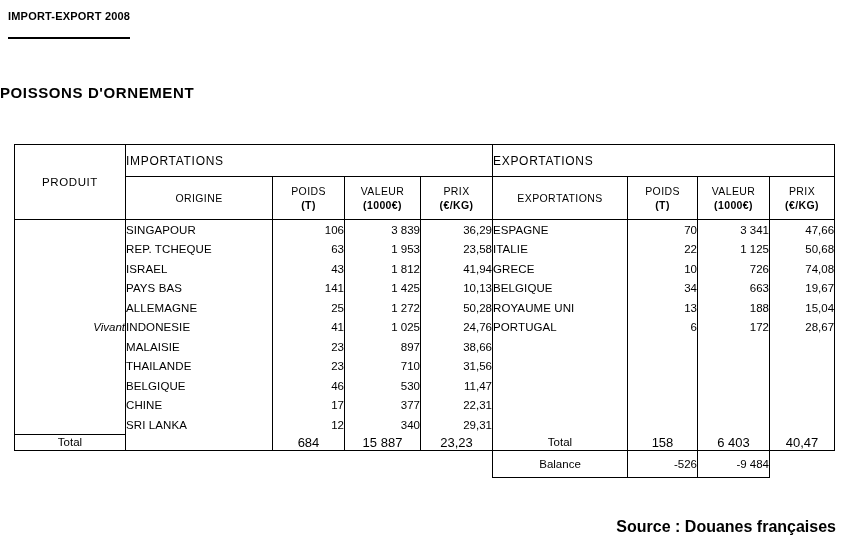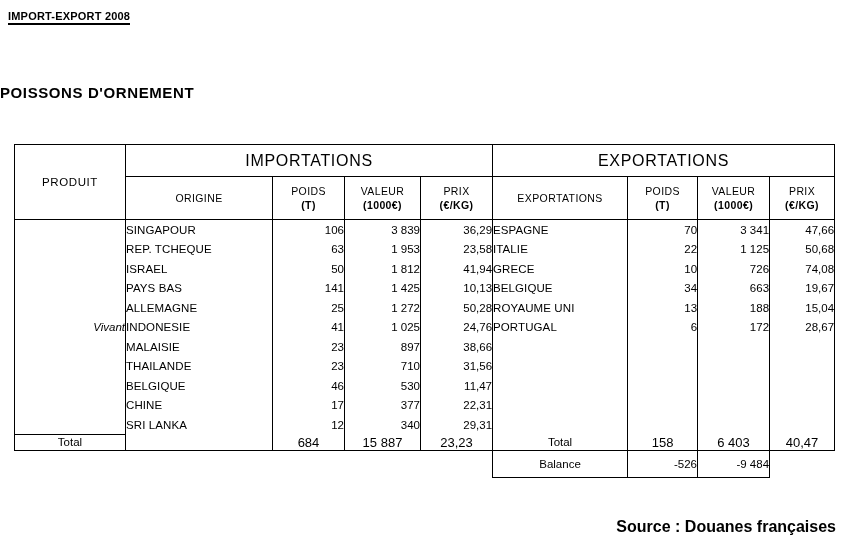--- a/index.html
+++ b/index.html
@@ -20,21 +20,21 @@
   #doc-header {
     position: absolute;
     top: 6px;
     left: 8px;
   }
   #doc-header .hdr-text {
     font-size: 11px;
     font-weight: bold;
     letter-spacing: 0.2px;
     border-bottom: 2px solid #000;
-    padding-bottom: 1px;
+    padding-bottom: 15px;
     display: inline-block;
   }
 
   
   #page-title {
     position: absolute;
     top: 84px;
     left: 0;
     width: 850px;
     text-align: left;
@@ -58,23 +58,23 @@
     vertical-align: middle;
     font-weight: normal;
   }
 
   .bt { border-top: 1.5px solid #000; }
   .bb { border-bottom: 1.5px solid #000; }
   .bl { border-left: 1.5px solid #000; }
   .br { border-right: 1.5px solid #000; }
 
   .grp-head {
-    text-align: center;
-    font-weight: bold;
-    font-size: 16px;
+    text-align: left;
+    font-weight: bold;
+    font-size: 12px;
     letter-spacing: 0.7px;
     height: 31px;
   }
   .col-head {
     text-align: center;
     font-weight: bold;
     font-size: 10.5px;
     letter-spacing: 0.4px;
     line-height: 14px;
     height: 42px;
@@ -215,21 +215,21 @@
       <td class="br num-cell">63</td>
       <td class="br num-cell">1 953</td>
       <td class="num-cell">23,58</td>
       <td class="bl br name-cell">ITALIE</td>
       <td class="br num-cell">22</td>
       <td class="br num-cell">1 125</td>
       <td class="br num-cell">50,68</td>
     </tr>
     <tr>
       <td class="br name-cell">ISRAEL</td>
-      <td class="br num-cell">50</td>
+      <td class="br num-cell">43</td>
       <td class="br num-cell">1 812</td>
       <td class="num-cell">41,94</td>
       <td class="bl br name-cell">GRECE</td>
       <td class="br num-cell">10</td>
       <td class="br num-cell">726</td>
       <td class="br num-cell">74,08</td>
     </tr>
     <tr>
       <td class="br name-cell">PAYS BAS</td>
       <td class="br num-cell">141</td>

